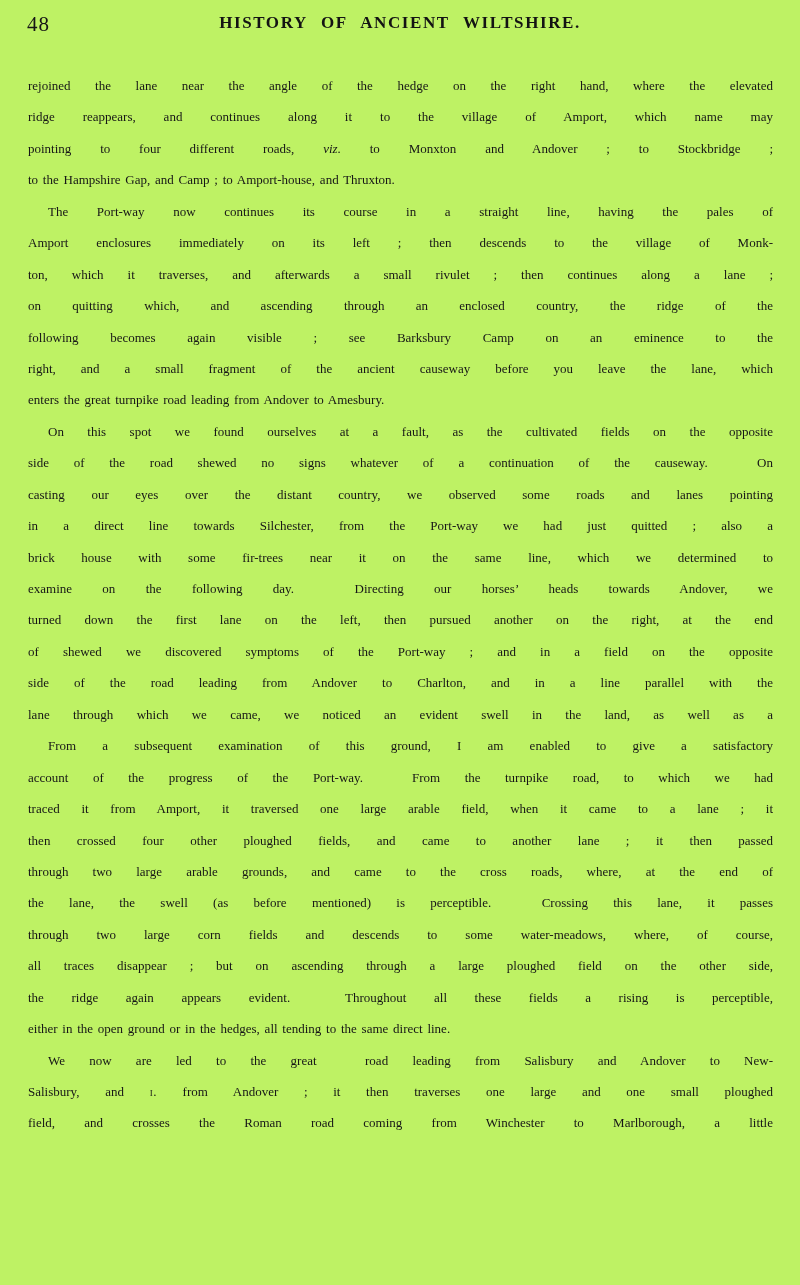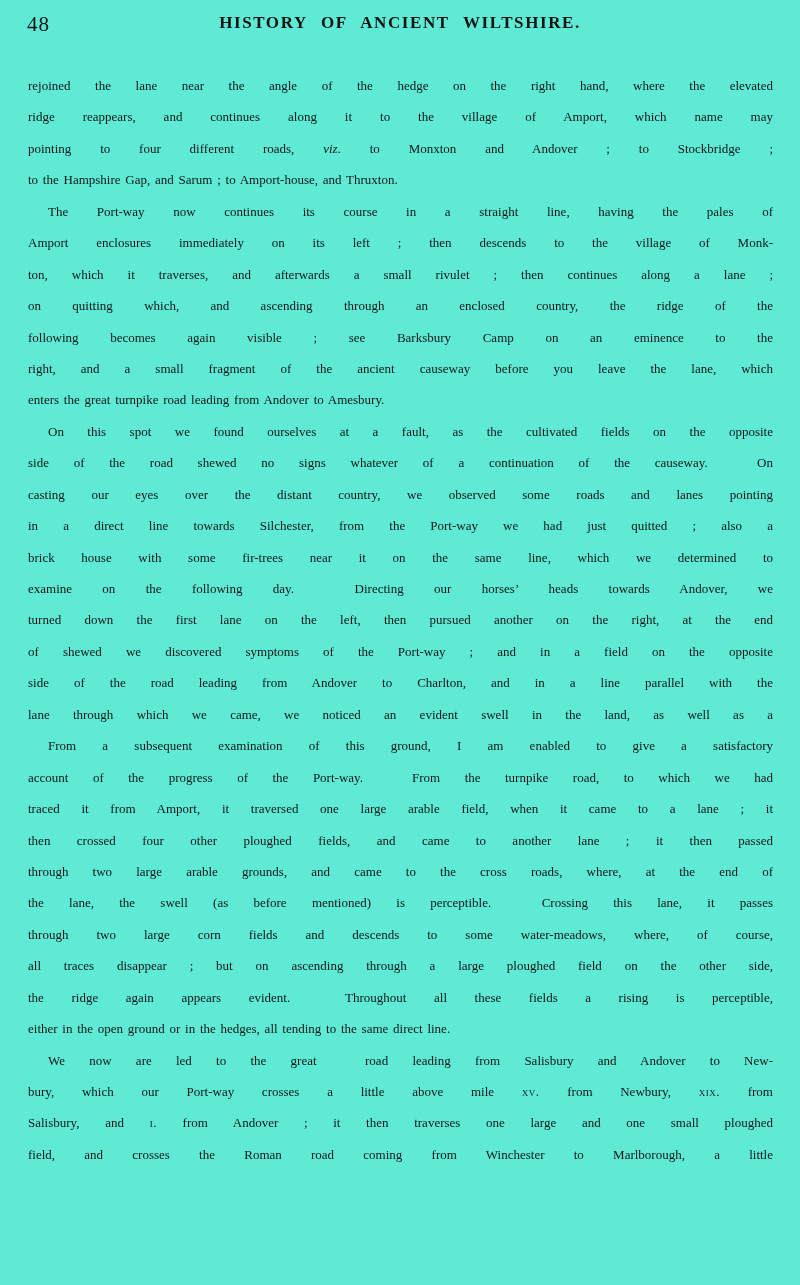--- a/index.html
+++ b/index.html
@@ -4,21 +4,21 @@
 <style>
   html, body {
     margin: 0;
     padding: 0;
     background: #fdfdfb;
   }
   .page {
     position: relative;
     width: 800px;
     height: 1285px;
-    background: #5eead4;
+    background: #bef264;
     color: #161616;
     font-family: "Liberation Serif", "DejaVu Serif", serif;
     overflow: hidden;
   }
   .running-head {
     position: relative;
     padding-top: 13px;
     height: 27px;
   }
   .page-number {
@@ -62,21 +62,21 @@
 <div class="page">
   <header class="running-head">
     <span class="page-number">48</span>
     <span class="running-title">HISTORY OF ANCIENT WILTSHIRE.</span>
   </header>
   <main class="text-block">
       <div class="para">
         <div class="line"><span>rejoined the lane near the angle of the hedge on the right hand, where the elevated</span></div>
         <div class="line"><span>ridge reappears, and continues along it to the village of Amport, which name may</span></div>
         <div class="line"><span>pointing to four different roads, </span><span class="italic">viz.</span><span> to Monxton and Andover ; to Stockbridge ;</span></div>
-        <div class="line no-j"><span>to the Hampshire Gap, and Sarum ; to Amport-house, and Thruxton.</span></div>
+        <div class="line no-j"><span>to the Hampshire Gap, and Camp ; to Amport-house, and Thruxton.</span></div>
       </div>
       <div class="para">
         <div class="line first-indent"><span>The Port-way now continues its course in a straight line, having the pales of</span></div>
         <div class="line"><span>Amport enclosures immediately on its left ; then descends to the village of Monk-</span></div>
         <div class="line"><span>ton, which it traverses, and afterwards a small rivulet ; then continues along a lane ;</span></div>
         <div class="line"><span>on quitting which, and ascending through an enclosed country, the ridge of the</span></div>
         <div class="line"><span>following becomes again visible ; see Barksbury Camp on an eminence to the</span></div>
         <div class="line"><span>right, and a small fragment of the ancient causeway before you leave the lane, which</span></div>
         <div class="line no-j"><span>enters the great turnpike road leading from Andover to Amesbury.</span></div>
       </div>
@@ -99,18 +99,17 @@
         <div class="line"><span>then crossed four other ploughed fields, and came to another lane ; it then passed</span></div>
         <div class="line"><span>through two large arable grounds, and came to the cross roads, where, at the end of</span></div>
         <div class="line"><span>the lane, the swell (as before mentioned) is perceptible.  Crossing this lane, it passes</span></div>
         <div class="line"><span>through two large corn fields and descends to some water-meadows, where, of course,</span></div>
         <div class="line"><span>all traces disappear ; but on ascending through a large ploughed field on the other side,</span></div>
         <div class="line"><span>the ridge again appears evident.  Throughout all these fields a rising is perceptible,</span></div>
         <div class="line no-j"><span>either in the open ground or in the hedges, all tending to the same direct line.</span></div>
       </div>
       <div class="para">
         <div class="line first-indent"><span>We now are led to the great  road leading from Salisbury and Andover to New-</span></div>
-        <div class="line"><span>bury, which our Port-way crosses a little above mile </span><span class="smallcaps">xv.</span><span> from Newbury, </span><span class="smallcaps">xix.</span><span> from</span></div>
         <div class="line"><span>Salisbury, and </span><span class="smallcaps">i.</span><span> from Andover ; it then traverses one large and one small ploughed</span></div>
         <div class="line"><span>field, and crosses the Roman road coming from Winchester to Marlborough, a little</span></div>
       </div>
     </main>
 </div>
 
 </body></html>

